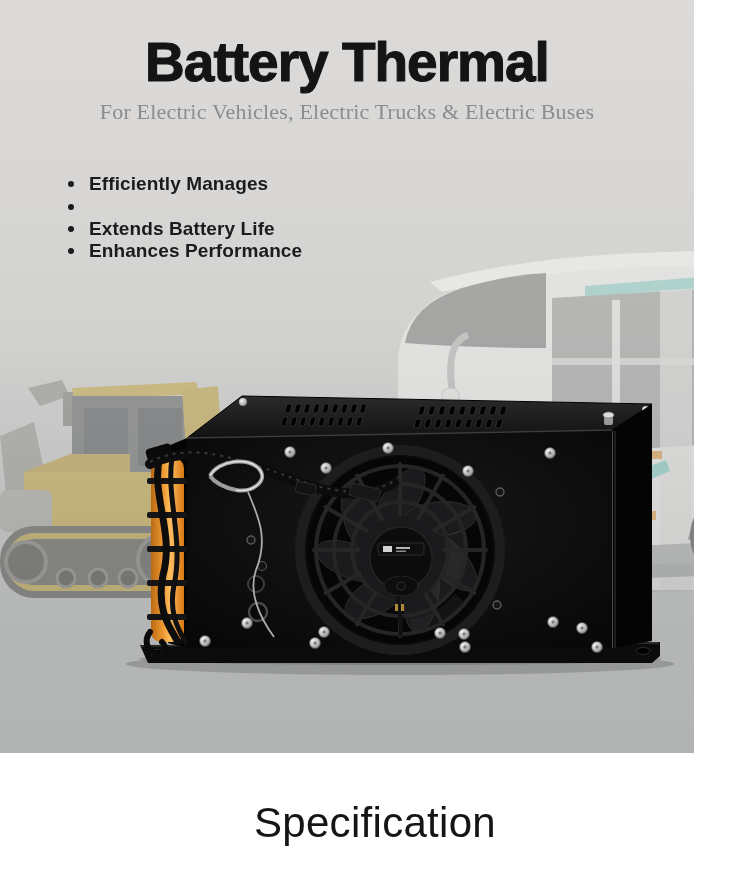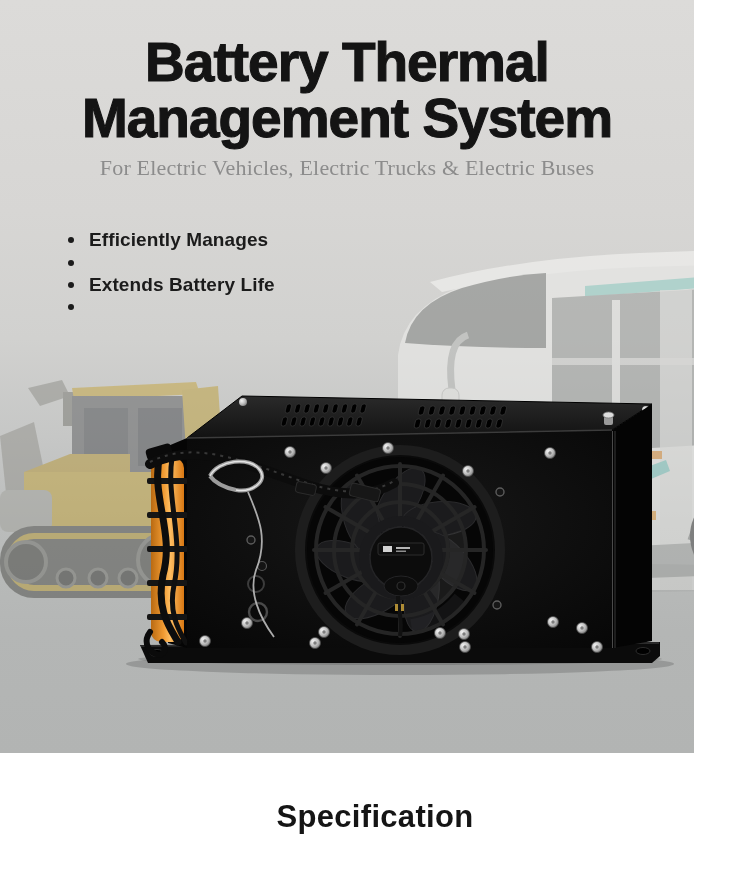--- a/index.html
+++ b/index.html
@@ -38,49 +38,50 @@
     width:6px;height:6px;border-radius:50%;background:#1b1b1b;
     margin-right:15px;flex:0 0 auto;
   }
   .scene{position:absolute;left:0;top:240px;width:750px;height:515px;}
   
   .spec{
     position:relative;width:750px;height:132px;background:#ffffff;
     display:flex;justify-content:center;
   }
   .spec h2{
-    margin:46px 0 0 0;font-size:31px;font-weight:700;color:#151515;
+    margin:46px 0 0 0;font-size:42px;font-weight:400;color:#151515;
     letter-spacing:0.3px;
   }
 </style>
 </head>
 <body>
 
 <div class="stage">
 
   <section class="hero">
 
-    <h1><span>Battery Thermal</span><br><span>Management System</span></h1>
+    <h1><span>Battery Thermal</span><br></h1>
 
     <p class="subtitle">For Electric Vehicles, Electric Trucks &amp; Electric Buses</p>
 
     <ul class="features">
       <li>
           <span class="dot"></span>
           <span>Efficiently Manages</span>
         </li>
       <li>
           <span class="dot"></span>
         </li>
       <li>
           <span class="dot"></span>
           <span>Extends Battery Life</span>
         </li>
       <li>
           <span class="dot"></span>
+          <span>Enhances Performance</span>
         </li>
     </ul>
 
     <div class="scene">
       <svg width="750" height="515" viewBox="0 0 750 515">
         <defs>
           <radialGradient id="sg" cx="0.35" cy="0.35" r="0.8">
             <stop offset="0" stop-color="#f4f4f4"></stop>
             <stop offset="0.55" stop-color="#b9b9b9"></stop>
             <stop offset="1" stop-color="#6b6b6b"></stop>

